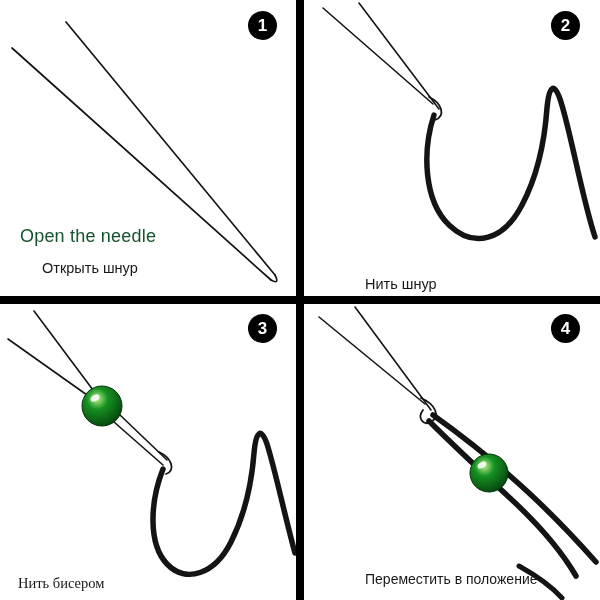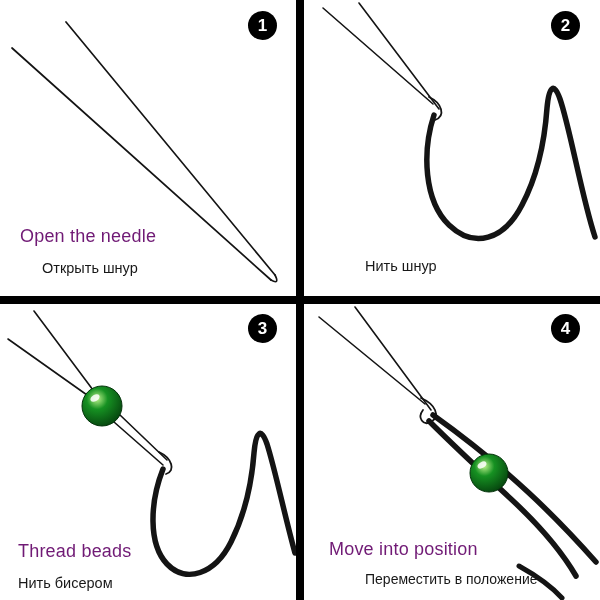--- a/index.html
+++ b/index.html
@@ -13,25 +13,25 @@
   .panel-3{left:0;top:303px;}
   .panel-4{left:303px;top:303px;}
   .panel svg{position:absolute;left:0;top:0;}
   .divider-h{position:absolute;left:0;top:296px;width:600px;height:8px;background:#000;}
   .divider-v{position:absolute;left:296px;top:0;width:8px;height:600px;background:#000;}
   .badge{
     position:absolute;top:11px;right:20px;width:29px;height:29px;border-radius:50%;
     background:#000;color:#fff;display:flex;align-items:center;justify-content:center;
     font-size:17px;font-weight:700;line-height:1;
   }
-  .step-title{position:absolute;font-size:18px;letter-spacing:.2px;color:#701a75;white-space:nowrap;}
+  .step-title{position:absolute;font-size:18px;letter-spacing:.2px;color:#14532d;white-space:nowrap;}
   .step-sub{position:absolute;font-size:14.5px;color:#181818;white-space:nowrap;}
   .t1{left:20px;top:226px;}  .s1{left:42px;top:260px;}
-  .t2{left:30px;top:228px;}  .s2{left:62px;top:258px;}
-  .t3{left:18px;top:238px;}  .s3{left:18px;top:272px;}
+  .t2{left:30px;top:228px;}  .s2{left:62px;top:276px;}
+  .t3{left:18px;top:238px;}  .s3{left:18px;top:272px;font-family:Liberation Serif, serif;}
   .t4{left:26px;top:236px;}  .s4{left:24px;top:268px;font-size:14px;margin-left:38px;}
 </style>
 </head>
 <body>
 
 <div class="figure">
 
   <div class="panel panel-1">
     <svg width="297" height="297" viewBox="0 0 297 297">
       <g fill="none" stroke="#141414" stroke-width="1.7" stroke-linecap="round">
@@ -72,21 +72,20 @@
         <path d="M 34 8 L 93 87" stroke-width="1.6"></path>
         <path d="M 114 119 L 163 162" stroke-width="1.6"></path>
         <path d="M 120 112 L 167 157" stroke-width="1.6"></path>
         <path d="M 159 149 C 172 155 176 168 166 171" stroke-width="1.8"></path>
         <path d="M 163 166 C 150 199 148 241 167 261 C 186 281 215 271 231 239 C 247 207 252 176 254 150 C 256 128 261 124 267 141 C 275 166 285 214 295 250" stroke-width="5.5"></path>
       </g>
       <circle cx="102" cy="103" r="20" fill="url(#beadGrad3)" stroke="#03330a" stroke-width="1"></circle>
       <ellipse cx="95" cy="95" rx="5" ry="3.2" fill="#ffffff" opacity="0.85" transform="rotate(-30 95 95)"></ellipse>
     </svg>
     <div class="badge">3</div>
-    <div class="step-title t3">Thread beads</div>
     <div class="step-sub s3">Нить бисером</div>
   </div>
 
   <div class="panel panel-4">
     <svg width="297" height="297" viewBox="0 0 297 297">
       <defs>
         <radialGradient id="beadGrad4" cx="38%" cy="32%" r="75%">
           <stop offset="0%" stop-color="#b9f08a"></stop>
           <stop offset="35%" stop-color="#169122"></stop>
           <stop offset="100%" stop-color="#05400d"></stop>
@@ -97,19 +96,18 @@
         <path d="M 52 4 L 128 107" stroke-width="1.6"></path>
         <path d="M 118 95 C 132 101 138 113 128 119 C 120 123 114 115 120 107" stroke-width="1.8"></path>
         <path d="M 130 112 C 158 132 196 162 226 190 C 254 216 277 241 293 259" stroke-width="5.5"></path>
         <path d="M 126 118 C 150 142 180 170 208 196 C 236 222 259 249 273 273" stroke-width="5.5"></path>
         <path d="M 216 263 C 234 273 249 284 259 295" stroke-width="5"></path>
       </g>
       <circle cx="186" cy="170" r="19" fill="url(#beadGrad4)" stroke="#03330a" stroke-width="1"></circle>
       <ellipse cx="179" cy="162" rx="4.8" ry="3" fill="#ffffff" opacity="0.85" transform="rotate(-30 179 162)"></ellipse>
     </svg>
     <div class="badge">4</div>
-    <div class="step-title t4">Move into position</div>
     <div class="step-sub s4">Переместить в положение</div>
   </div>
 
   <div class="divider-h"></div>
   <div class="divider-v"></div>
 </div>
 
 </body></html>

